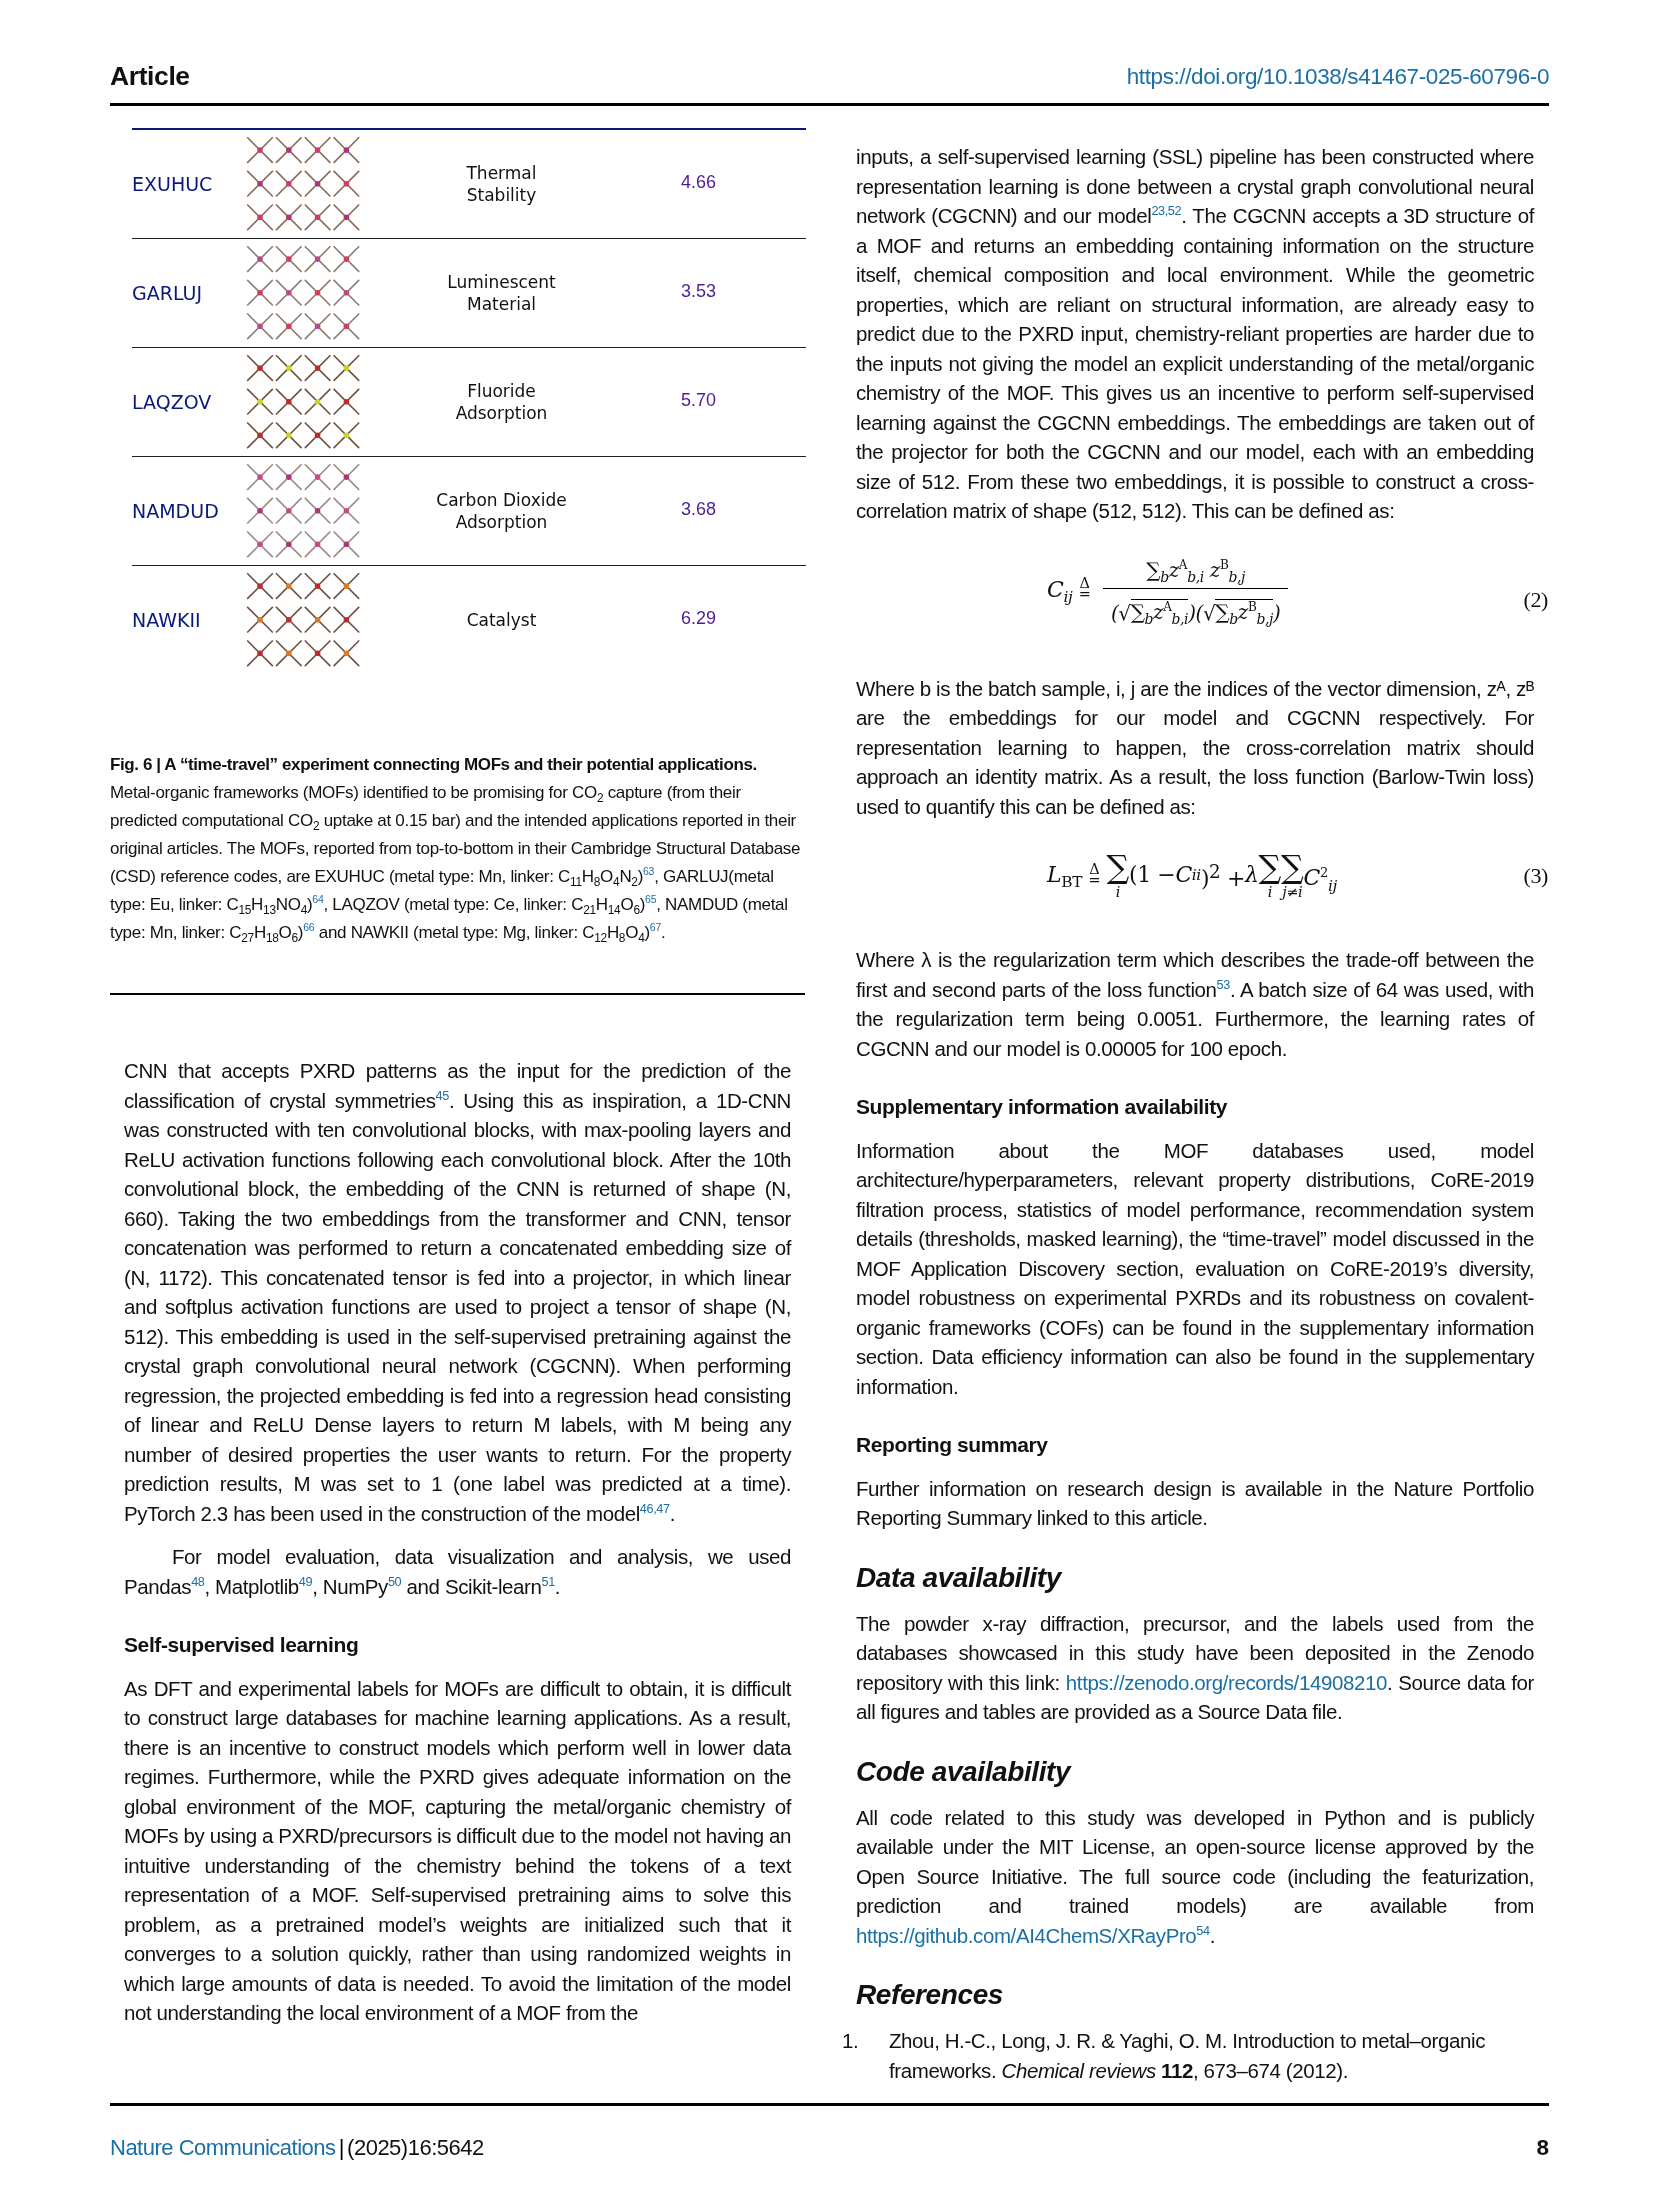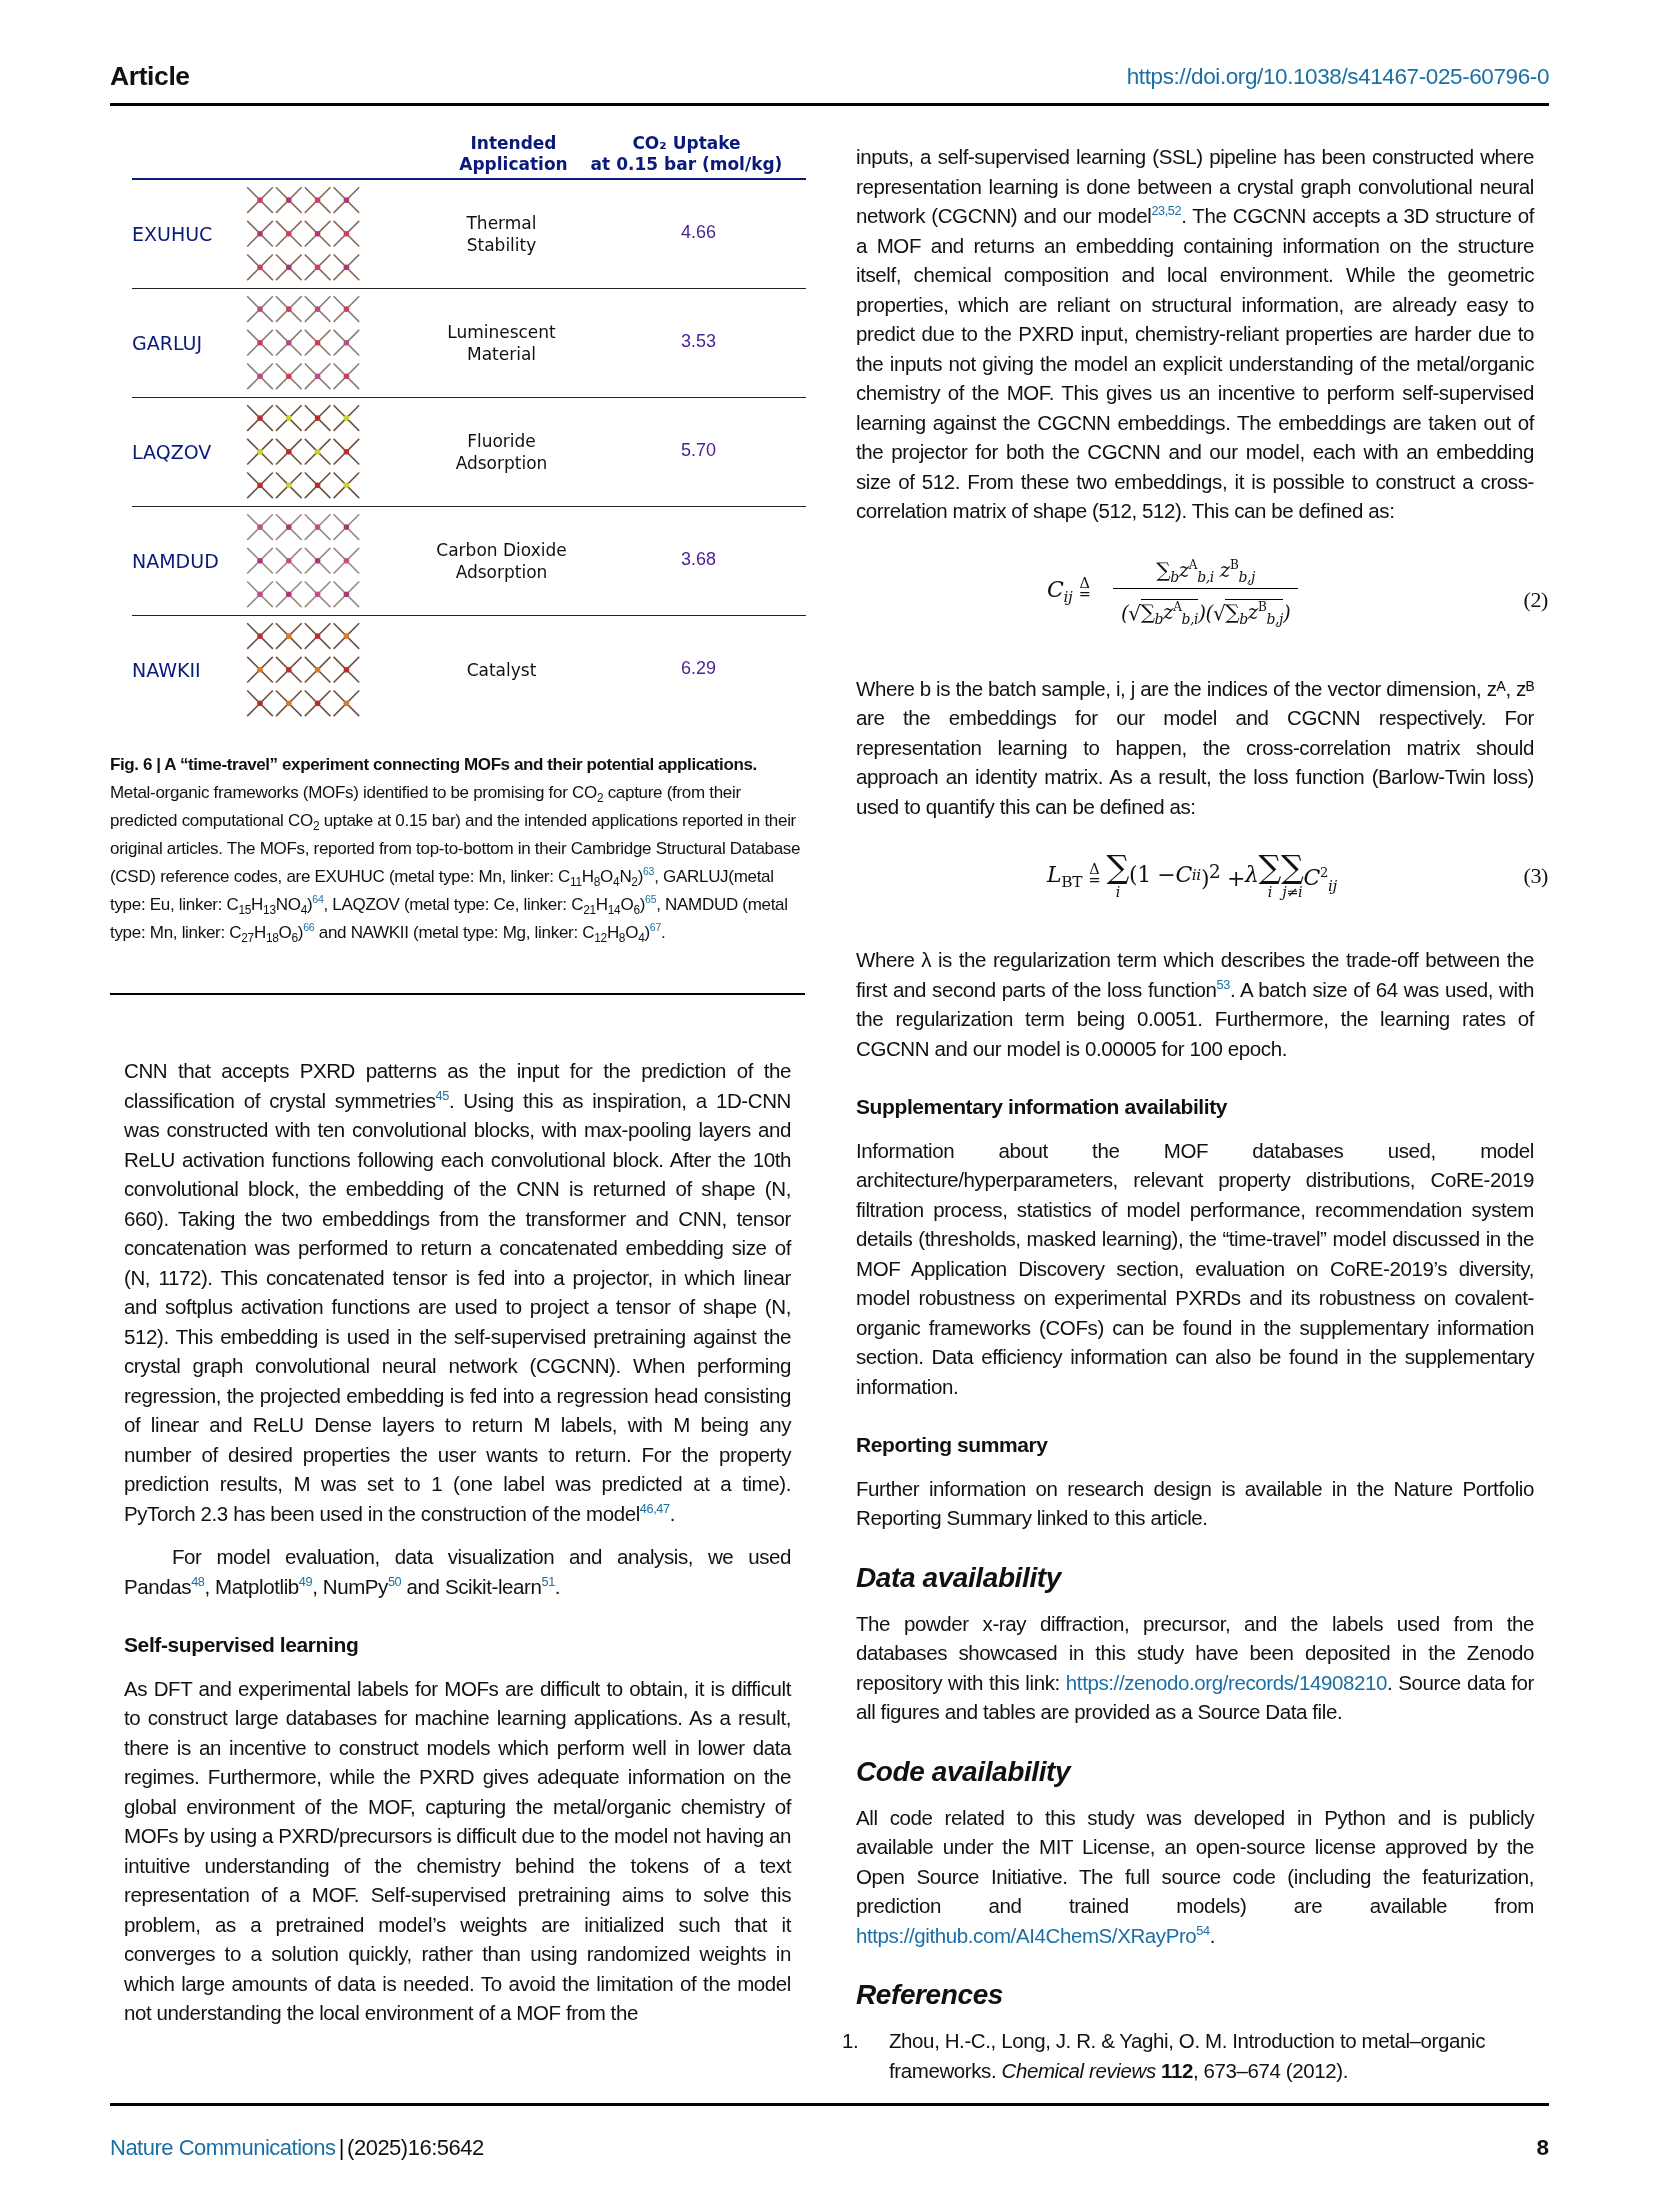--- a/index.html
+++ b/index.html
@@ -45,21 +45,21 @@
   .col-left { left: 110px; top: 1042px; width: 695px; }
   .col-right { left: 842px; top: 128px; width: 706px; }
   .col p { margin: 14px; }
   .indent { text-indent: 48px; }
   .h3 { font-weight: bold; font-size: 21px; margin-top: 29px !important; }
   .h2 { font-weight: bold; font-size: 28px; line-height: 35px; margin-top: 27px !important; letter-spacing: -0.4px; font-style: italic; }
 
   .eq { position: relative; height: 120px; font-family: "DejaVu Serif", serif; font-style: italic; }
   .eq .body { position: absolute; left: 205px; top: 11.2px; font-size: 22px; display: flex; align-items: center; }
   .eq .num { position: absolute; right: 0; top: 45px; font-style: normal; font-family: "Liberation Serif", serif; font-size: 22px; }
-  .frac { display: inline-flex; flex-direction: column; align-items: center; margin-left: 16px; }
+  .frac { display: inline-flex; flex-direction: column; align-items: center; margin-left: 6px; }
   .frac .n { padding: 0 8px 3.2px; font-size: 20px; }
   .frac .d { border-top: 1.6px solid #000; padding: 4.8px 8px 0; font-size: 20px; }
   .defeq { display: inline-flex; flex-direction: column; align-items: center; font-style: normal; font-size: 14.5px; line-height: 11.2px; margin: 0 6.4px; }
   .eq3 { height: 96px; }
   .eq3 .body { left: 205px; top: 16px; font-size: 22px; }
   .eq3 .num { top: 26px; }
   .bigsum { display: inline-flex; flex-direction: column; align-items: center; font-style: normal; line-height: 1; }
   .bigsum .s { font-size: 32px; }
   .bigsum .i { font-size: 14.5px; font-style: italic; margin-top: 1.6px; }
 
@@ -68,30 +68,20 @@
   .ref .rt { text-align: left; }
 </style>
 </head>
 <body>
 
 <div class="abs hdr-title">Article</div>
 <a class="abs hdr-doi">https://doi.org/10.1038/s41467-025-60796-0</a>
 <div class="abs rule-top"></div>
 
 <div class="abs fig">
-  <div class="fig-head">
-    <div class="c1">
-      <div>Intended</div>
-      <div>Application</div>
-    </div>
-    <div class="c2">
-      <div>CO₂ Uptake</div>
-      <div>at 0.15 bar (mol/kg)</div>
-    </div>
-  </div>
   <div class="fig-head-rule"></div>
   <div id="fig-rows">
       <div class="fig-row">
         <div class="code">EXUHUC</div>
         <svg class="mol" viewBox="0 0 160 126">
           <g stroke="#8a6a55" stroke-width="2" fill="none">
             <line x1="9" y1="4" x2="41" y2="36"></line>
             <line x1="41" y1="4" x2="9" y2="36"></line>
             <circle cx="25" cy="20" r="3.5" fill="#d23a6a" stroke="none"></circle>
             <line x1="9" y1="46" x2="41" y2="78"></line>

